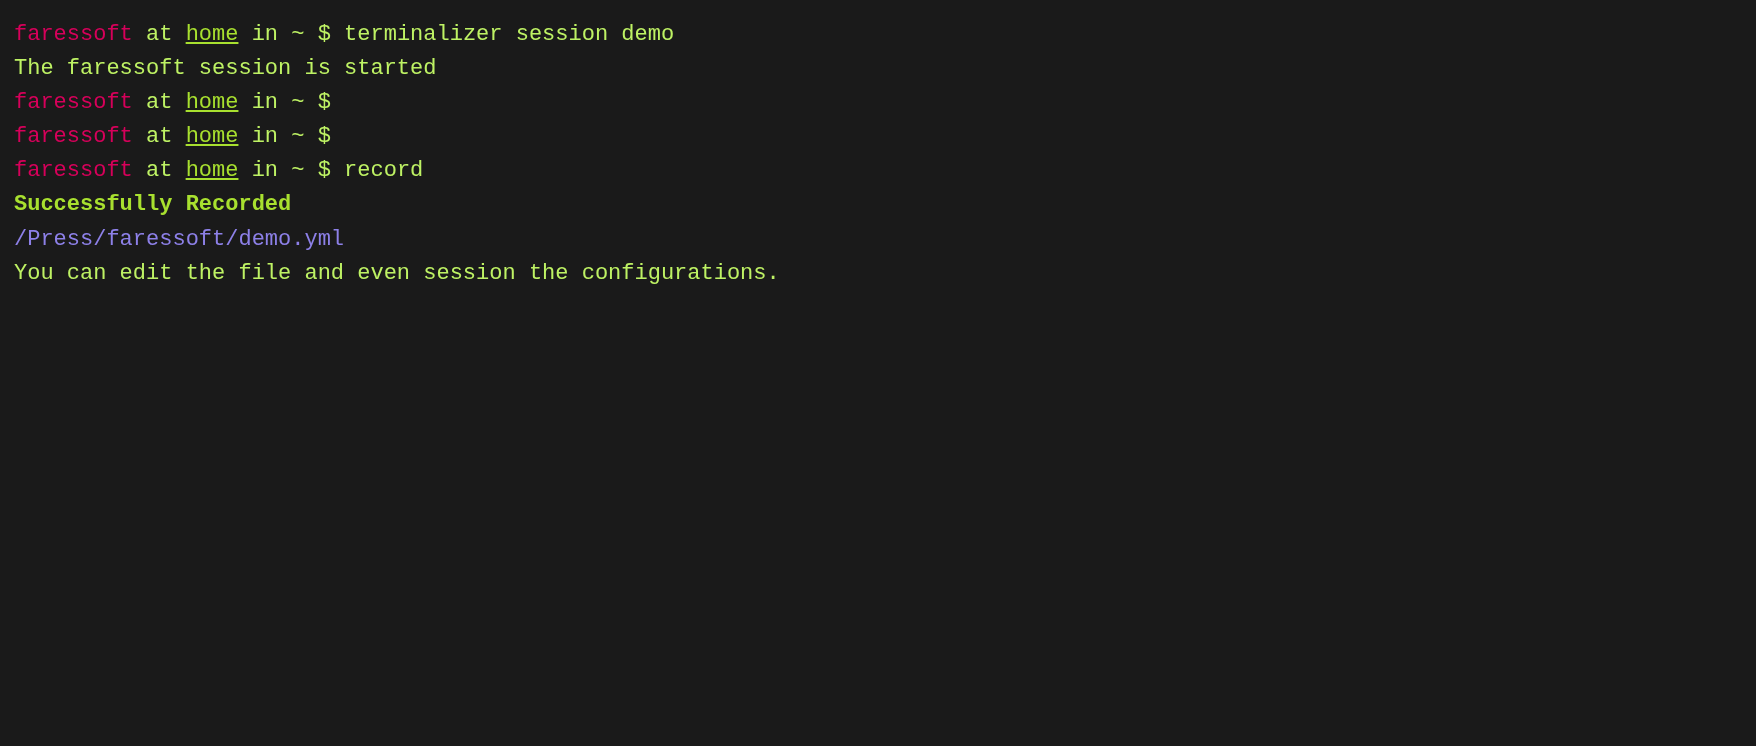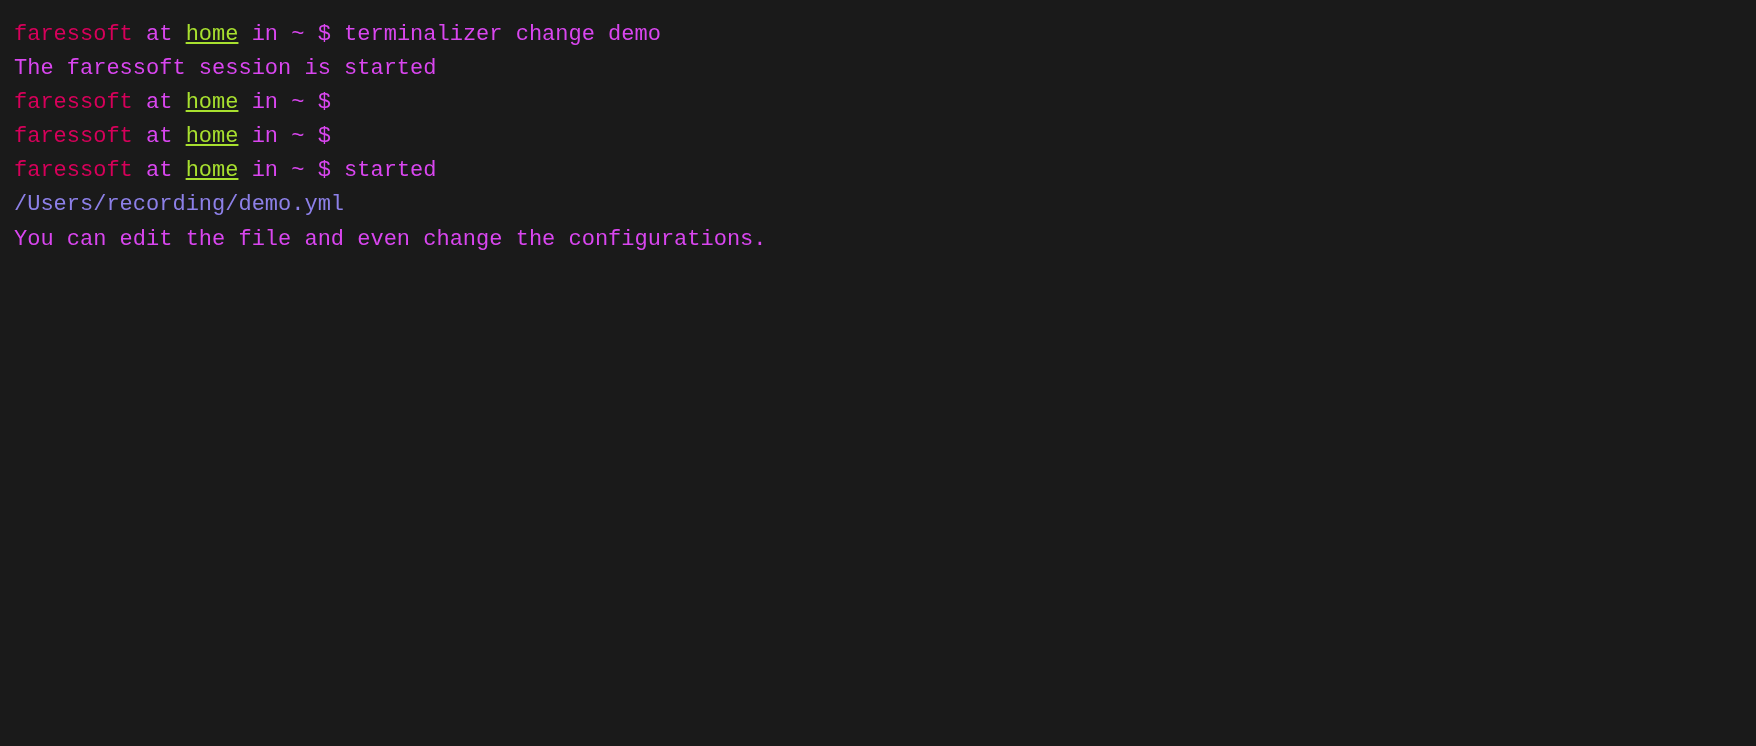--- a/index.html
+++ b/index.html
@@ -22,21 +22,21 @@
       white-space: pre;
     }
     .user {
       color: #d6005a;
     }
     .host {
       color: #a8e02f;
       text-decoration: underline;
     }
     .gray {
-      color: #d946ef;
+      color: #bef264;
     }
     .yellow-bold {
       color: #d0e03a;
       font-weight: bold;
     }
     .green-bold {
       color: #a8e02f;
       font-weight: bold;
     }
     .purple {
@@ -49,31 +49,32 @@
       background-color: #bfbfbf;
       vertical-align: text-bottom;
       margin-bottom: 2px;
     }
   </style>
 </head>
 <body>
 
 <div class="terminal">
 
-  <div class="line"><span class="user">faressoft</span><span class="gray"> at </span><span class="host">home</span><span class="gray"> in </span><span class="gray">~</span><span class="gray"> $ </span><span class="gray">terminalizer change demo</span></div>
+  <div class="line"><span class="user">faressoft</span><span class="gray"> at </span><span class="host">home</span><span class="gray"> in </span><span class="gray">~</span><span class="gray"> $ </span><span class="gray">terminalizer session demo</span></div>
 
   <div class="line gray">The faressoft session is started</div>
 
 
   <div class="line"><span class="user">faressoft</span><span class="gray"> at </span><span class="host">home</span><span class="gray"> in </span><span class="gray">~</span><span class="gray"> $ </span></div>
 
   <div class="line"><span class="user">faressoft</span><span class="gray"> at </span><span class="host">home</span><span class="gray"> in </span><span class="gray">~</span><span class="gray"> $ </span></div>
 
-  <div class="line"><span class="user">faressoft</span><span class="gray"> at </span><span class="host">home</span><span class="gray"> in </span><span class="gray">~</span><span class="gray"> $ </span><span class="gray">started</span></div>
+  <div class="line"><span class="user">faressoft</span><span class="gray"> at </span><span class="host">home</span><span class="gray"> in </span><span class="gray">~</span><span class="gray"> $ </span><span class="gray">record</span></div>
+
+  <div class="line green-bold">Successfully Recorded</div>
 
 
+  <div class="line purple">/Press/faressoft/demo.yml</div>
 
-  <div class="line purple">/Users/recording/demo.yml</div>
-
-  <div class="line gray">You can edit the file and even change the configurations.</div>
+  <div class="line gray">You can edit the file and even session the configurations.</div>
 
 
 </div>
 
 </body></html>

